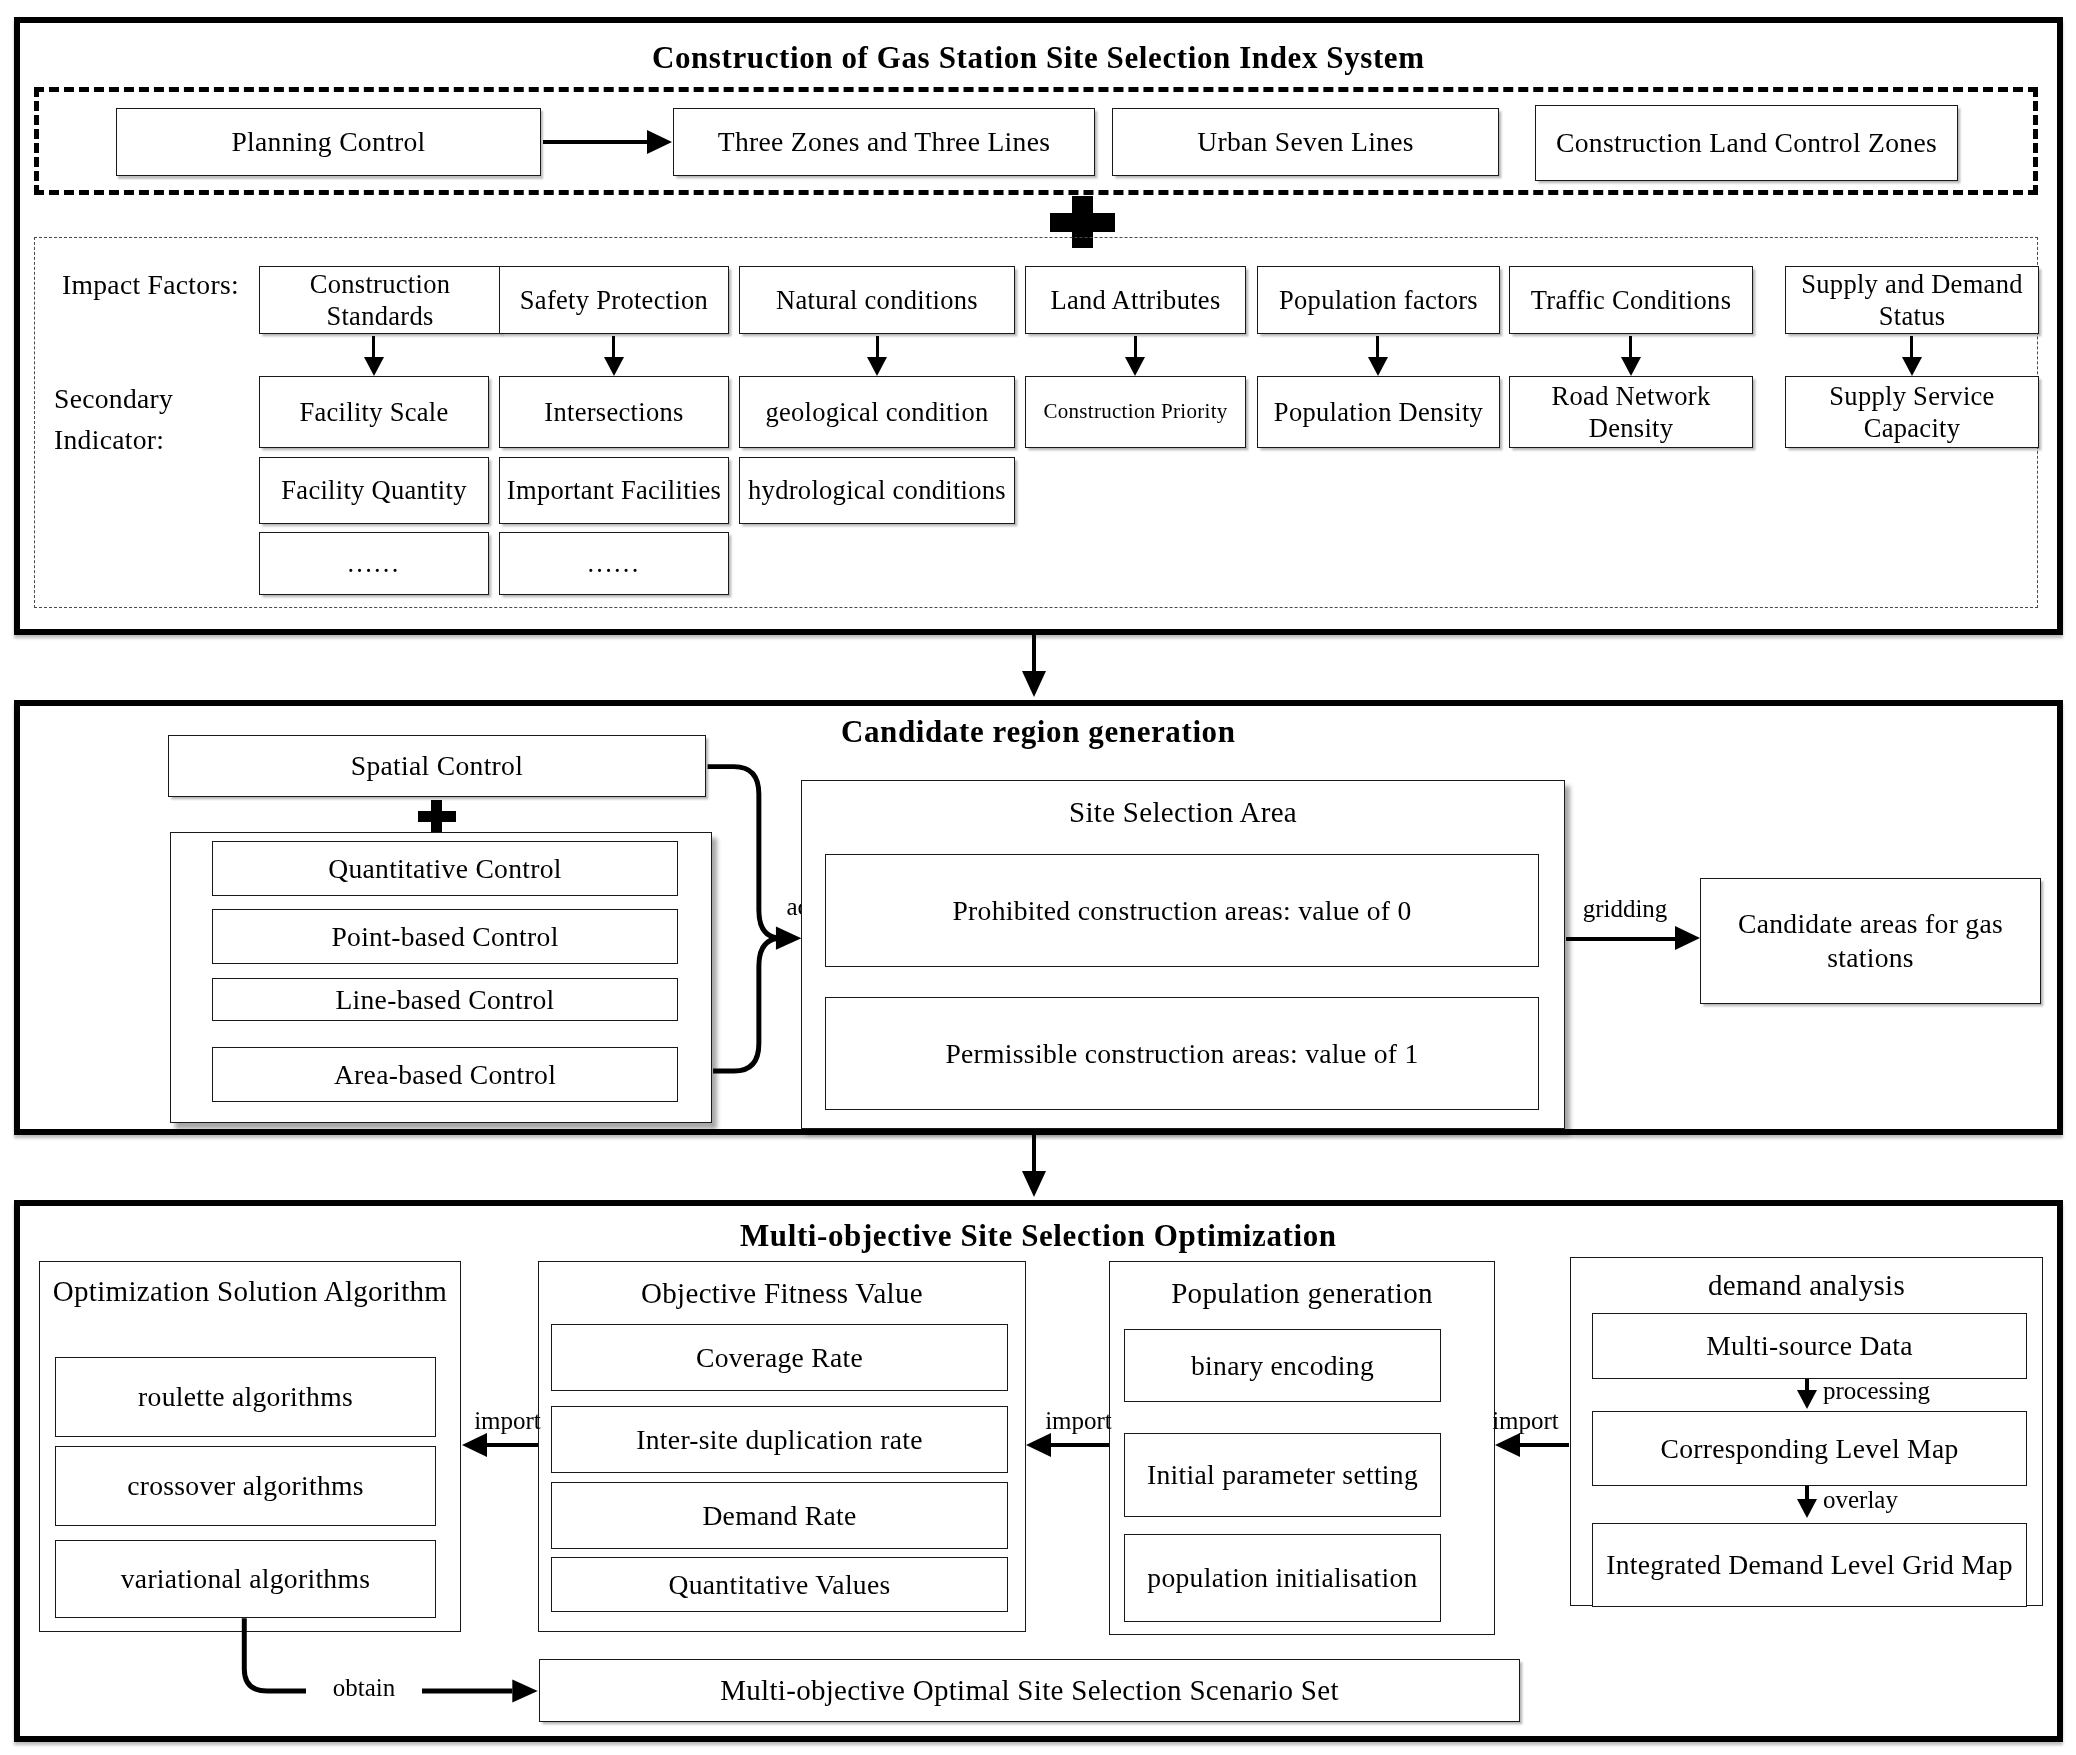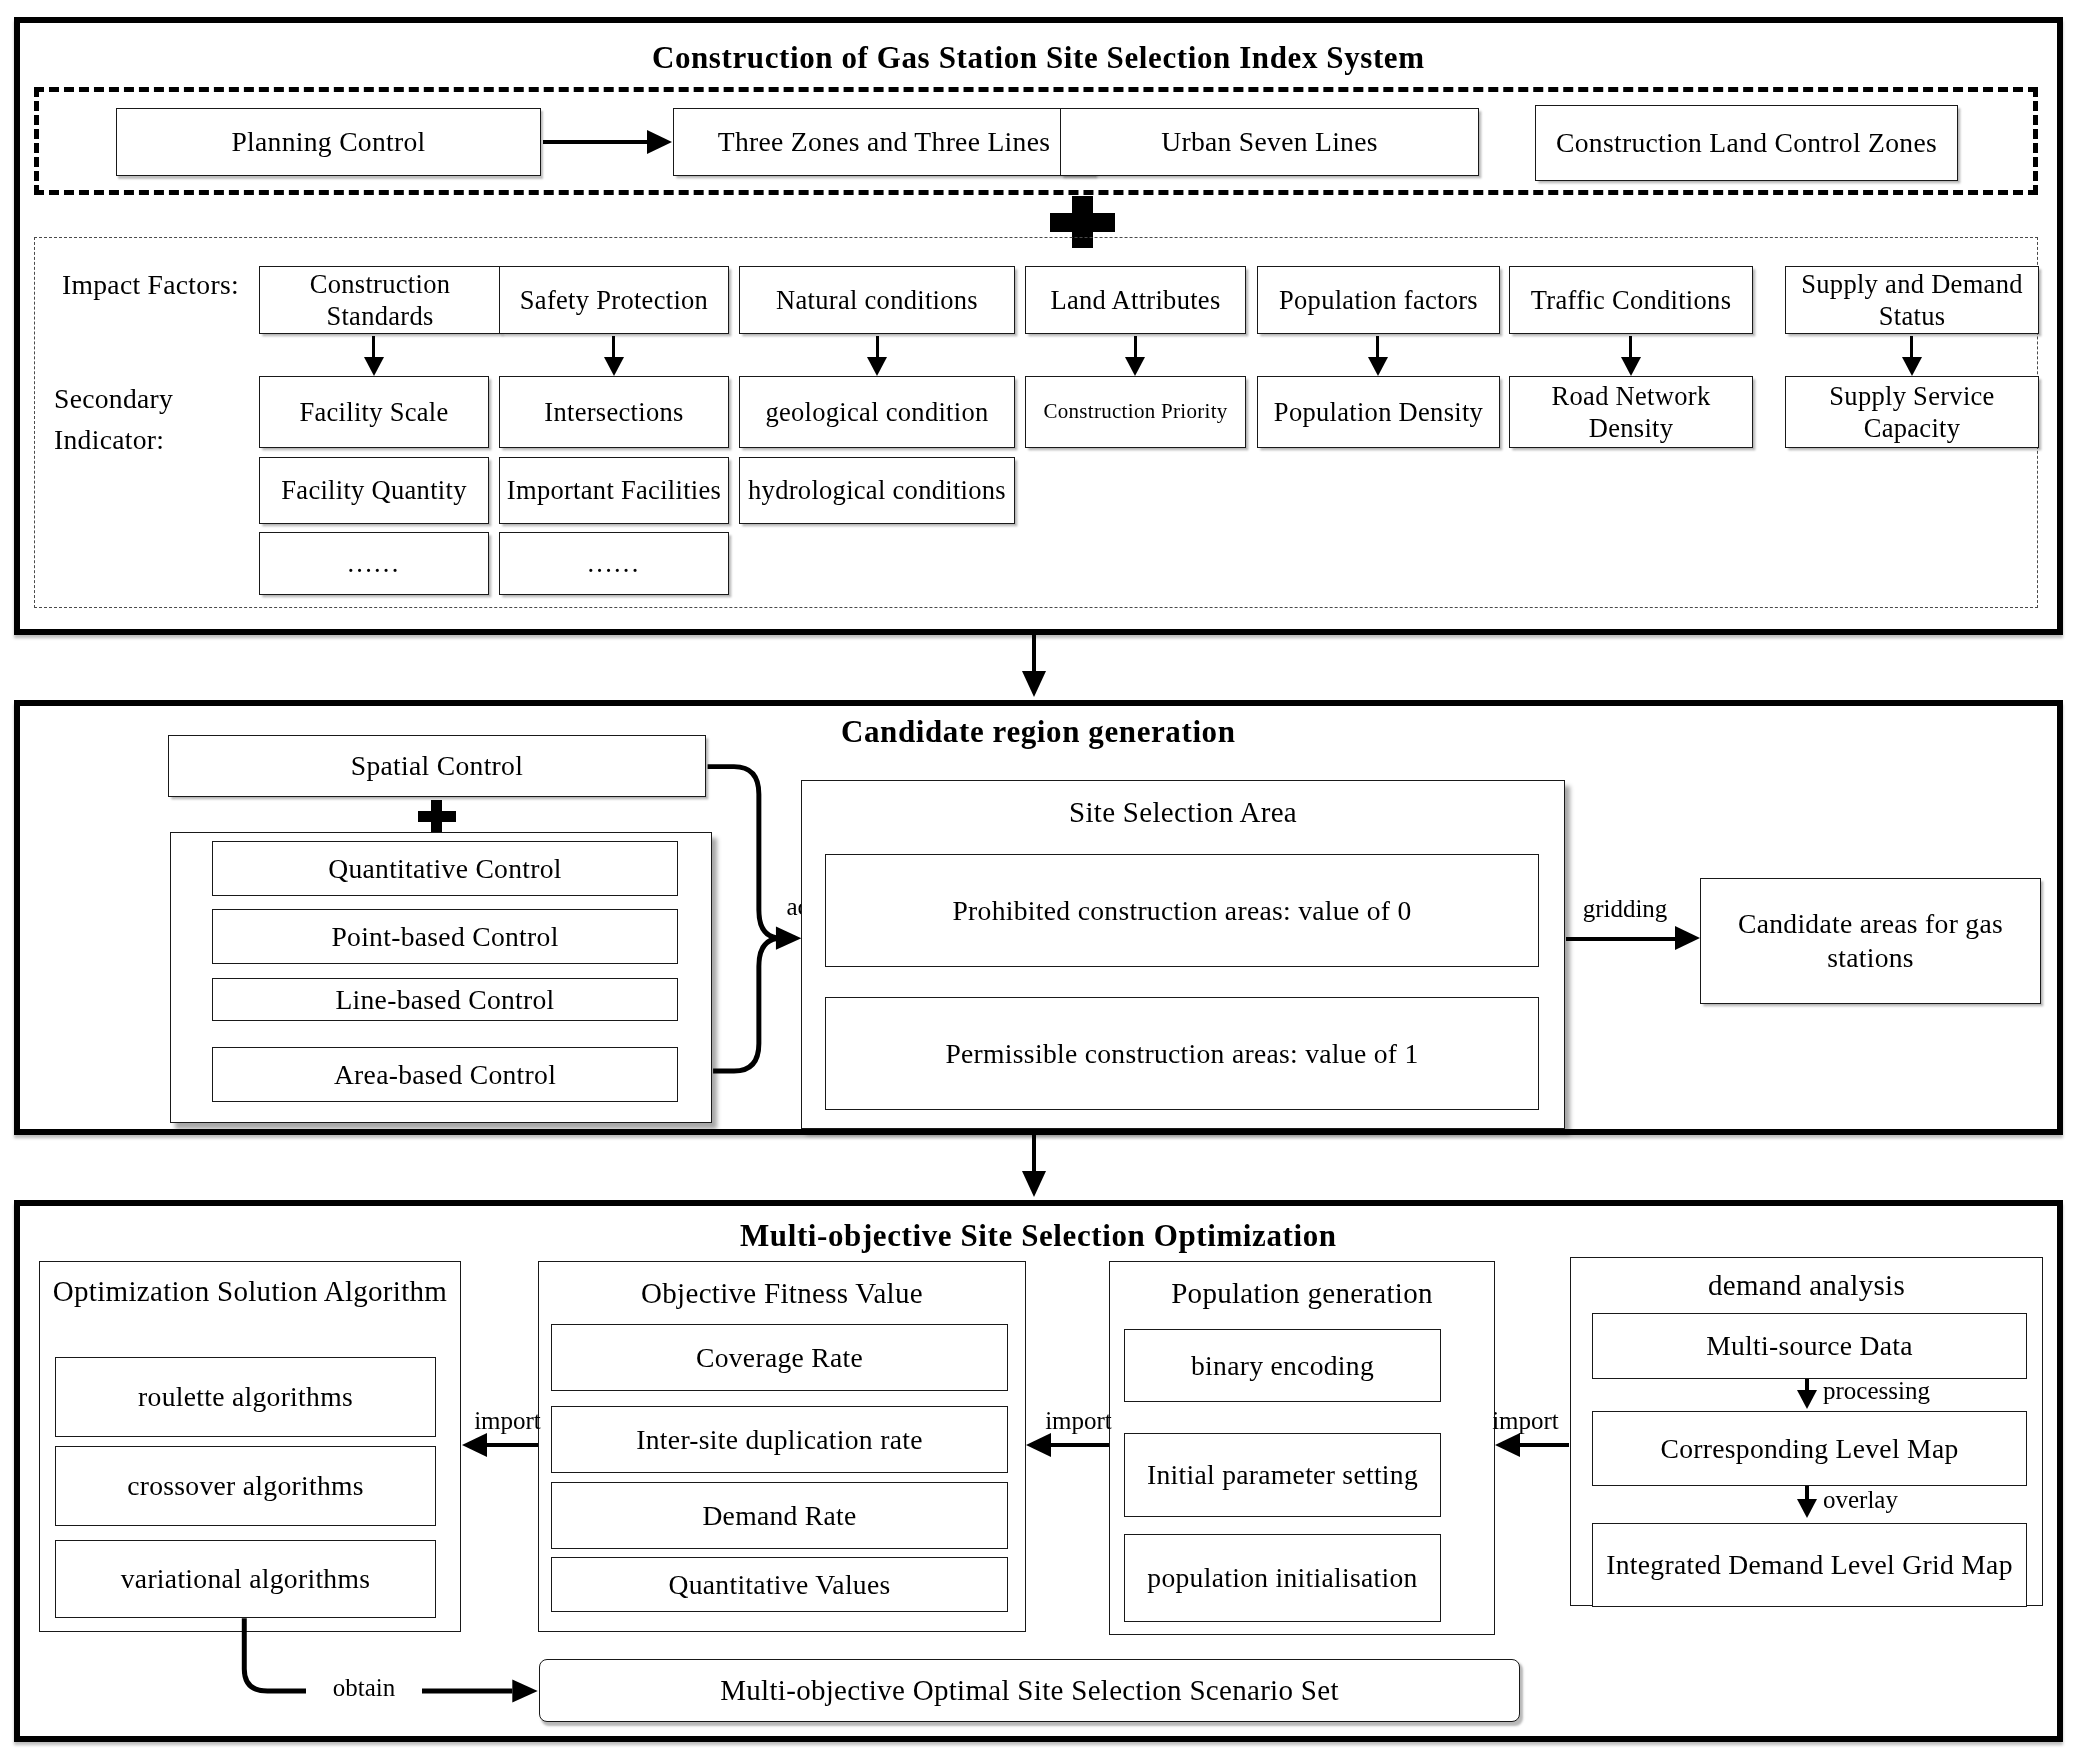--- a/index.html
+++ b/index.html
@@ -40,21 +40,21 @@
 
   <div class="panel" style="left:13.8px; top:16.6px; width:2037px; height:606px;"></div>
   <div class="ptitle" style="top:40px;">Construction of Gas Station Site Selection Index System</div>
 
   <div class="dashedbox1" style="left:34px; top:87px; width:2004px; height:108px;"></div>
 
   <div class="box flat" style="left:116px; top:108px; width:425px; height:68px; box-shadow:2.2px 2.8px 1.7px rgba(0,0,0,0.25);">Planning Control</div>
   <div class="hshaft" style="left:543px; top:140px; width:105px;"></div>
   <div class="head-right" style="left:647px; top:130px;"></div>
   <div class="box" style="left:673px; top:108px; width:422px; height:68px;">Three Zones and Three Lines</div>
-  <div class="box" style="left:1060px; top:108px; width:419px; height:68px;">Urban Seven Lines</div>
+  <div class="box" style="left:1112px; top:108px; width:387px; height:68px;">Urban Seven Lines</div>
   <div class="box" style="left:1535px; top:105px; width:423px; height:76px;">Construction Land Control Zones</div>
 
   <div class="plus" style="left:1050px; top:196px; width:65px; height:52px;">
     <div class="ph" style="left:0; top:16.6px; width:65px; height:19px;"></div>
     <div class="pv" style="left:22px; top:0; width:21px; height:52px;"></div>
   </div>
 
   <div class="dashedbox2" style="left:34px; top:237px; width:2004px; height:371px;"></div>
 
   <div class="lbl" style="left:62px; top:264px; width:188px;">Impact Factors:</div>
@@ -172,21 +172,21 @@
   <div class="hshaft" style="left:1518px; top:1443px; width:51px;"></div>
 
   <div class="alabel" style="left:1037px; top:1407px; width:83px;">import</div>
   <div class="head-left" style="left:1026px; top:1433px;"></div>
   <div class="hshaft" style="left:1049px; top:1443px; width:60px;"></div>
 
   <div class="alabel" style="left:466px; top:1407px; width:83px;">import</div>
   <div class="head-left" style="left:462px; top:1433px;"></div>
   <div class="hshaft" style="left:485px; top:1443px; width:53px;"></div>
 
-  <div class="box f52" style="left:539px; top:1659px; width:981px; height:63px;border-radius:8px;">Multi-objective Optimal Site Selection Scenario Set</div>
+  <div class="box f52" style="left:539px; top:1659px; width:981px; height:63px;">Multi-objective Optimal Site Selection Scenario Set</div>
 
   <svg class="connectors" width="2077" height="1755" viewBox="0 0 3764 3182">
     <path d="M 1282 1390 H 1330 Q 1375 1390 1375 1440 V 1650 Q 1375 1701 1415 1701 H 1440" fill="none" stroke="#000" stroke-width="9"></path>
     <path d="M 1292 1942 H 1330 Q 1375 1942 1375 1892 V 1752 Q 1375 1701 1415 1701" fill="none" stroke="#000" stroke-width="9"></path>
     <polygon points="1406,1680 1406,1722 1452,1701" fill="#000"></polygon>
     <path d="M 442 2934 V 3026 Q 442 3066 484 3066 H 928" fill="none" stroke="#000" stroke-width="9"></path>
     <polygon points="928,3045 928,3087 974,3066" fill="#000"></polygon>
   </svg>
   <div class="alabel" style="left:306px; top:1674px; width:116px; background:#fff;">obtain</div>
 

